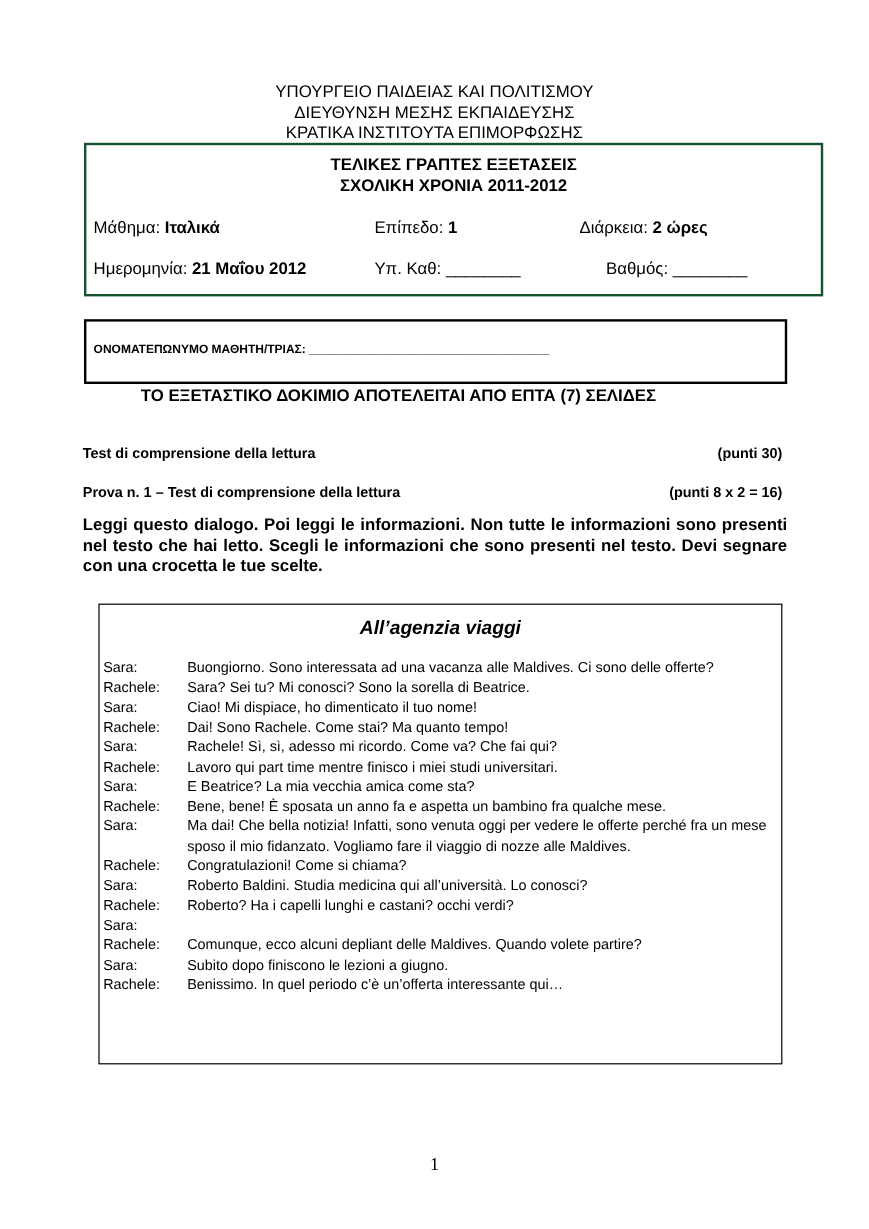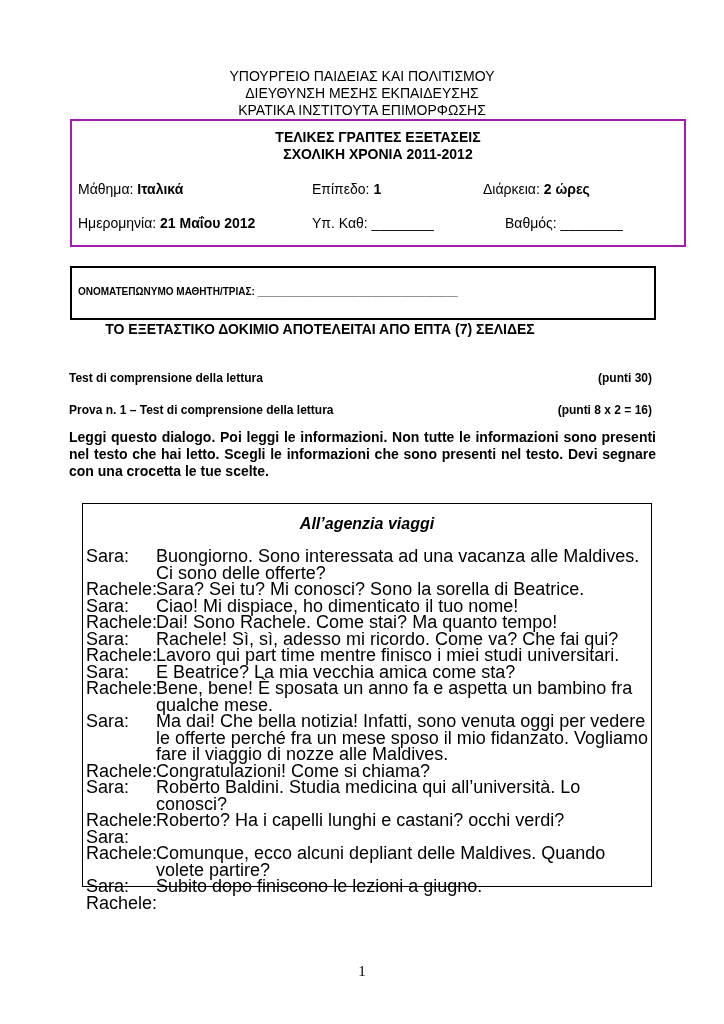--- a/index.html
+++ b/index.html
@@ -1,33 +1,33 @@
 <!DOCTYPE html>
 <html><head>
 <meta charset="utf-8">
 <style>
   html, body { margin: 0; padding: 0; background: #ffffff; }
   body { width: 724px; height: 1024px; position: relative; overflow: hidden;
          font-family: "Liberation Sans", sans-serif; color: #000; }
   .abs { position: absolute; }
   .ministry { left: 0; width: 724px; top: 68px; text-align: center; font-size: 14px; line-height: 17px; }
-  .box1 { left: 70px; top: 119px; width: 616px; height: 128px; border: 2px solid #a21caf; box-sizing: border-box; border-right-width: 2px; }
+  .box1 { left: 70px; top: 119px; width: 616px; height: 128px; border: 2px solid #14532d; box-sizing: border-box; border-right-width: 2px; }
   .box1-title { position: absolute; left: 0; width: 100%; top: 8px; text-align: center; font-weight: bold; font-size: 14px; line-height: 17px; }
   .row { position: absolute; left: 0; width: 100%; font-size: 14px; }
   .row .c { position: absolute; white-space: nowrap; }
   .row b { font-weight: bold; }
   .box2 { left: 70px; top: 266px; width: 586px; height: 54px; border: 2px solid #000; box-sizing: border-box; }
   .box2 .lbl { position: absolute; left: 6px; top: 18px; font-weight: bold; font-size: 10px; white-space: nowrap; }
-  .pages-note { left: 0; width: 640px; top: 321px; text-align: center; font-weight: bold; font-size: 14px; }
+  .pages-note { left: 12px; width: 640px; top: 321px; text-align: center; font-weight: bold; font-size: 14px; }
   .sec { left: 69px; width: 583px; font-weight: bold; font-size: 12px; }
   .sec .r { position: absolute; right: 0; top: 0; }
   .instr { left: 69px; top: 429px; width: 587px; font-weight: bold; font-size: 14px; line-height: 17px; text-align: justify; }
   .dialog { left: 82px; top: 503px; width: 570px; height: 384px; border: 1.5px solid #000; box-sizing: border-box; }
   .dlg-title { position: absolute; left: 0; width: 100%; top: 11px; text-align: center; font-style: italic; font-weight: bold; font-size: 16px; }
-  .lines { position: absolute; left: 3px; top: 44px; right: 2px; font-size: 18px; line-height: 16.5px; }
+  .lines { position: absolute; left: 3px; top: 44px; right: 2px; font-size: 12px; line-height: 16.5px; }
   .line { display: flex; }
   .spk { width: 70px; flex: 0 0 70px; }
   .txt { flex: 1; }
   .pagenum { left: 0; width: 724px; top: 963px; text-align: center; font-family: "Liberation Serif", serif; font-size: 15px; }
 </style>
 </head>
 <body>
 
 <div class="abs ministry">
   <div>ΥΠΟΥΡΓΕΙΟ ΠΑΙΔΕΙΑΣ ΚΑΙ ΠΟΛΙΤΙΣΜΟΥ</div>
@@ -127,17 +127,18 @@
       <div class="line">
         <span class="spk">Rachele:</span>
         <span class="txt">Comunque, ecco alcuni depliant delle Maldives. Quando volete partire?</span>
       </div>
       <div class="line">
         <span class="spk">Sara:</span>
         <span class="txt">Subito dopo finiscono le lezioni a giugno.</span>
       </div>
       <div class="line">
         <span class="spk">Rachele:</span>
+        <span class="txt">Benissimo. In quel periodo c’è un’offerta interessante qui…</span>
       </div>
     </div>
 </div>
 
 <div class="abs pagenum">1</div>
 
 </body></html>

